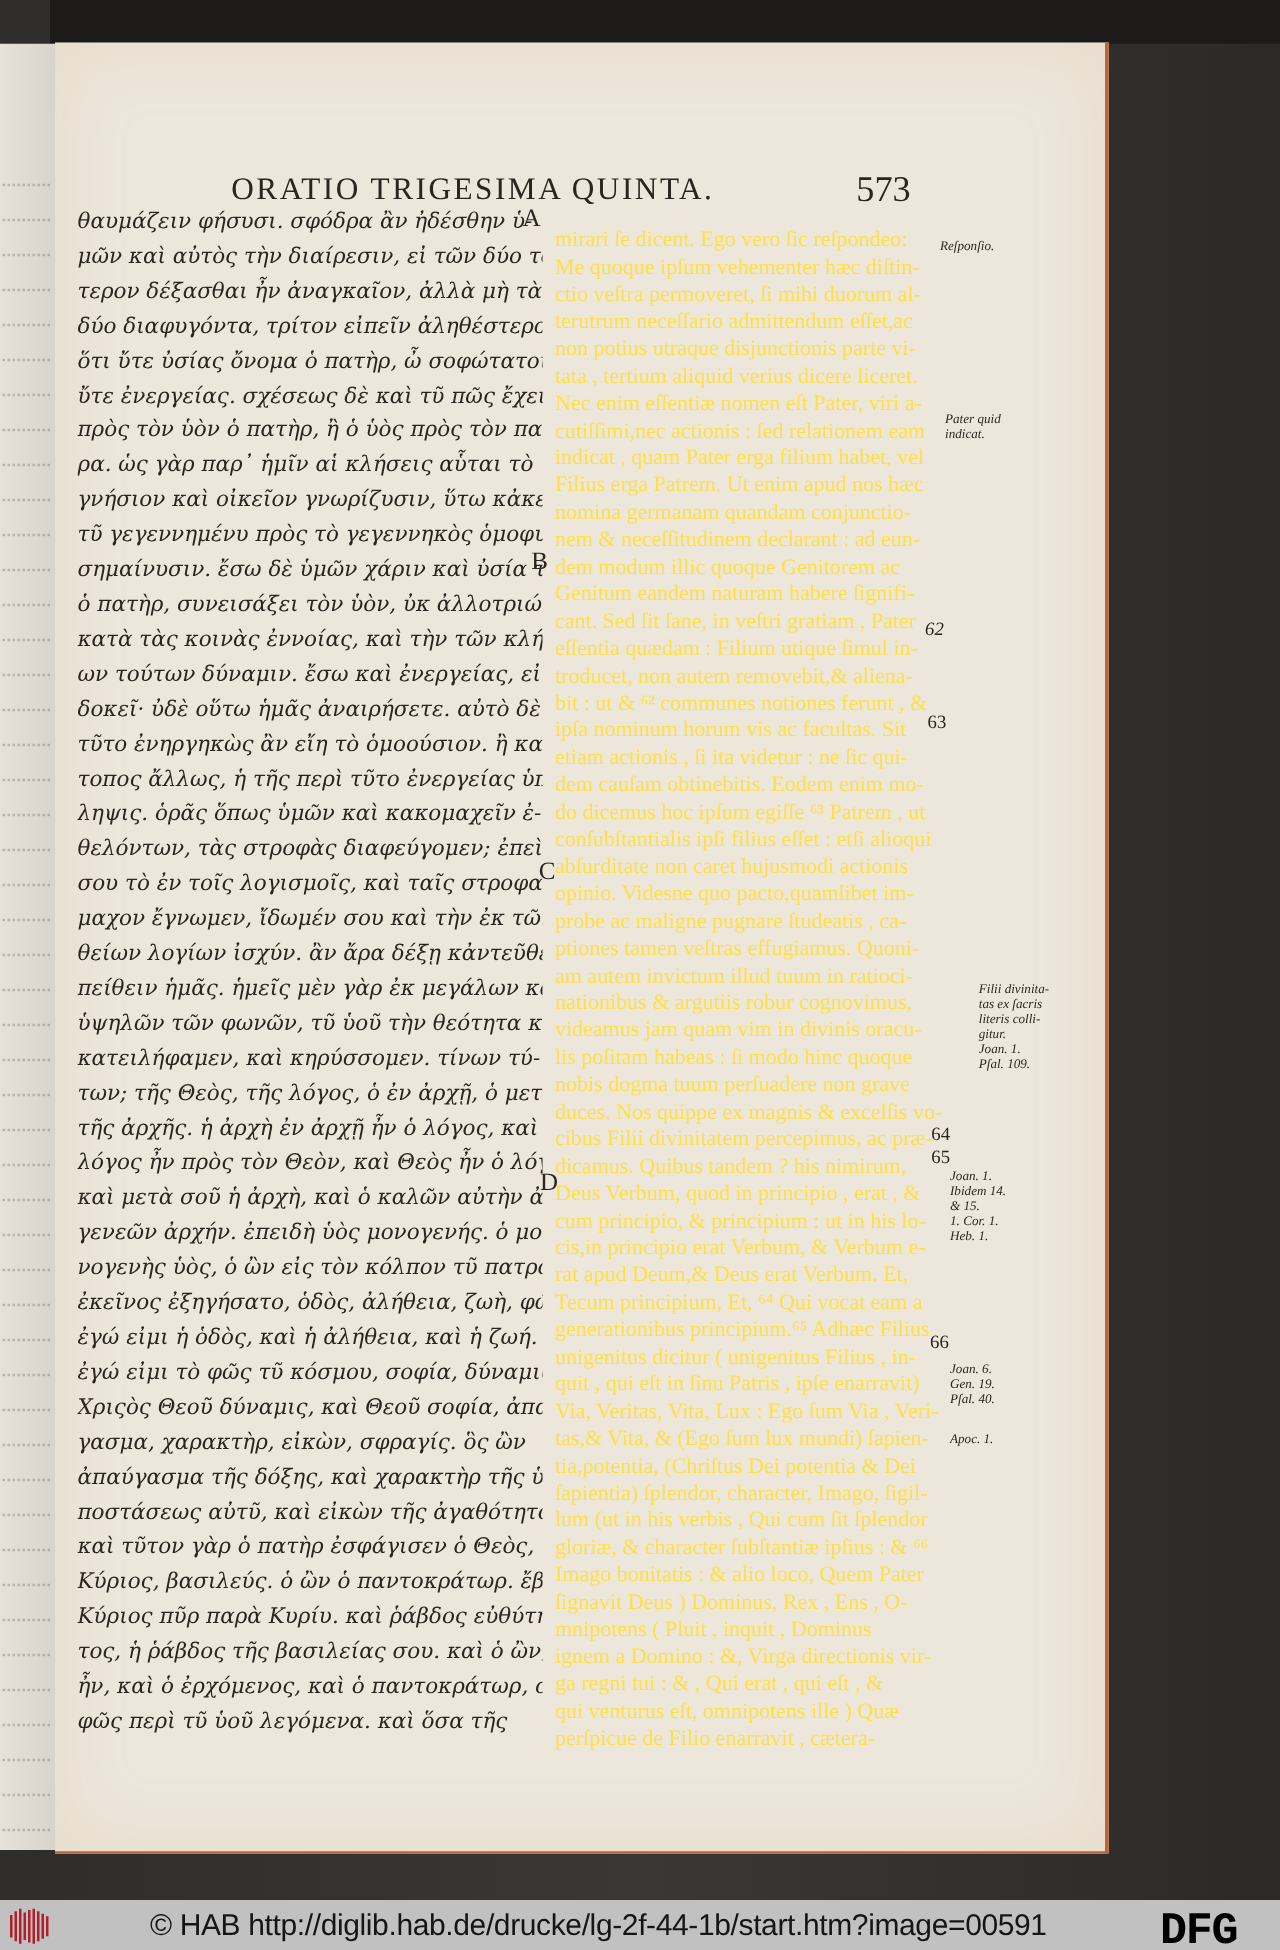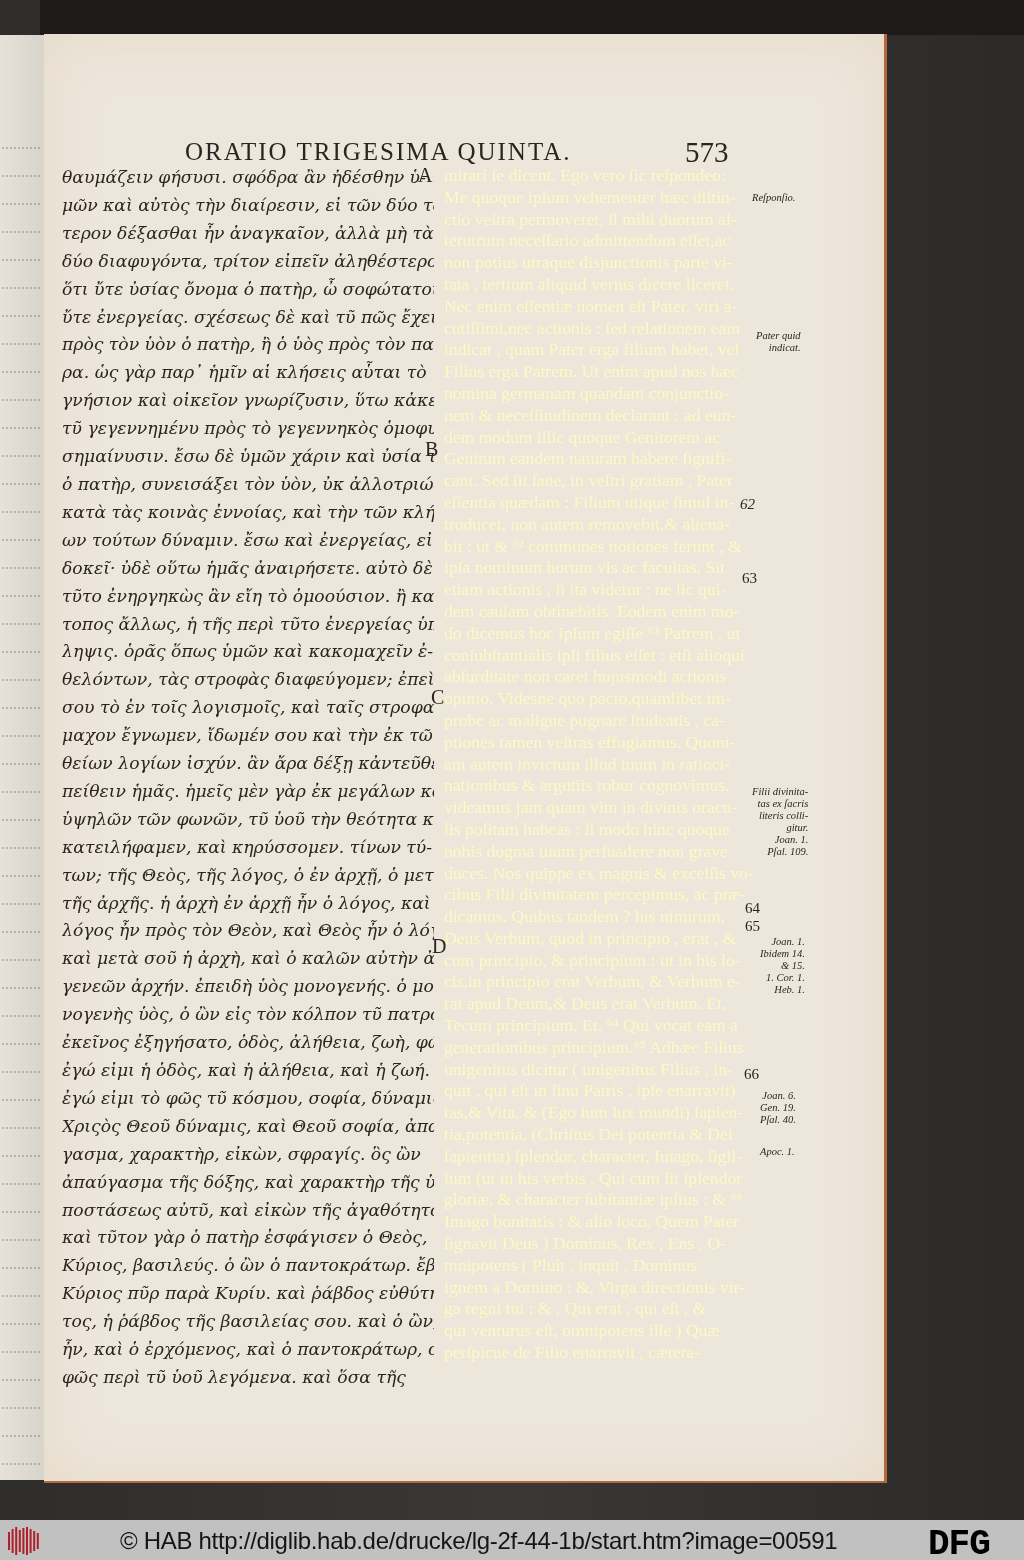--- a/index.html
+++ b/index.html
@@ -14,25 +14,25 @@
         border-bottom:2px dotted #6a655d; }
   .page { position:absolute; left:44px; top:34px; width:840px; height:1447px;
         background:#ede6db; border-right:3px solid #b8663c; border-bottom:2px solid #b8663c;
         box-shadow: inset 0 0 60px rgba(200,170,120,0.18); }
   .running-head { position:absolute; left:185px; top:138px; font-size:25px; letter-spacing:2px;
         color:#2a2520; }
   .page-number { position:absolute; left:685px; top:136px; font-size:29px; color:#2a2520; }
   .greek { position:absolute; left:62px; top:164px; width:372px; font-family:"DejaVu Serif", serif;
         font-style:italic; font-size:17.2px; line-height:27.9px; color:#2a2520; }
   .greek div { white-space:nowrap; overflow:hidden; text-align:justify; }
-  .latin { position:absolute; left:444px; top:165px; width:300px; font-size:17.6px; line-height:21.8px;
-        color:#fef9c3; }
+  .latin { position:absolute; left:444px; top:181px; width:300px; font-size:17.6px; line-height:21.8px;
+        color:#fde047; }
   .latin div { white-space:nowrap; }
   .section-letter { position:absolute; font-size:20px; color:#2a2520; }
-  .margin-note { position:absolute; font-style:italic; font-size:10.5px; line-height:12px; color:#2a2520;text-align:right; }
+  .margin-note { position:absolute; font-style:italic; font-size:10.5px; line-height:12px; color:#2a2520; }
   .margin-num { position:absolute; font-size:15px; color:#2a2520; }
   .footer { position:absolute; left:0; top:1520px; width:1024px; height:40px; background:#c1c1c1; }
   .footer-logo { position:absolute; left:6px; top:6px; width:36px; height:30px; }
   .footer-text { position:absolute; left:120px; top:7px; font-family:"Liberation Sans", sans-serif;
         font-size:24px; color:#151515; letter-spacing:-0.3px; }
   .dfg { position:absolute; left:928px; top:4px; font-family:Liberation Mono, monospace;
         font-weight:bold; font-size:36px; color:#000000; letter-spacing:-1px; }
 </style>
 </head>
 <body>
@@ -178,20 +178,21 @@
     <div>cibus Filii divinitatem percepimus, ac præ-</div>
     <div>dicamus.   Quibus  tandem ?  his  nimirum,</div>
     <div>Deus Verbum, quod in principio ,  erat ,  &amp;</div>
     <div>cum principio, &amp; principium :  ut in his lo-</div>
     <div>cis,in principio erat Verbum, &amp; Verbum e-</div>
     <div>rat apud Deum,&amp; Deus erat Verbum.     Et,</div>
     <div>Tecum principium, Et, ⁶⁴ Qui vocat eam a</div>
     <div>generationibus principium.⁶⁵ Adhæc Filius</div>
     <div>unigenitus  dicitur ( unigenitus Filius ,   in-</div>
     <div>quit , qui eſt in ſinu Patris ,  ipſe enarravit)</div>
+    <div>Via, Veritas, Vita, Lux : Ego ſum Via ,  Veri-</div>
     <div>tas,&amp; Vita, &amp; (Ego ſum lux mundi) ſapien-</div>
     <div>tia,potentia, (Chriſtus Dei  potentia &amp; Dei</div>
     <div>ſapientia) ſplendor, character, Imago, ſigil-</div>
     <div>lum (ut in his verbis , Qui cum ſit ſplendor</div>
     <div>gloriæ, &amp; character ſubſtantiæ ipſius :   &amp; ⁶⁶</div>
     <div>Imago bonitatis : &amp; alio loco, Quem Pater</div>
     <div>ſignavit Deus )  Dominus, Rex ,  Ens ,   O-</div>
     <div>mnipotens   (  Pluit ,    inquit ,   Dominus</div>
     <div>ignem a Domino : &amp;, Virga directionis vir-</div>
     <div>ga regni tui :  &amp; ,   Qui erat ,   qui eſt ,   &amp;</div>
@@ -202,21 +203,21 @@
 <div id="letters">
     <div class="section-letter" style="left: 418px; top: 164px;">A</div>
     <div class="section-letter" style="left: 425px; top: 438px;">B</div>
     <div class="section-letter" style="left: 431px; top: 686px;">C</div>
     <div class="section-letter" style="left: 432px; top: 935px;">D</div>
   </div>
 <div id="notes">
     <div class="margin-note" style="left: 752px; top: 192px; white-space: pre;">Reſponſio.</div>
     <div class="margin-note" style="left: 756px; top: 330px; white-space: pre;">Pater quid
 indicat.</div>
-    <div class="margin-note" style="left: 752px; top: 786px; white-space: pre;">Filii divinita-
+    <div class="margin-note" style="left: 783px; top: 786px; white-space: pre;">Filii divinita-
 tas ex ſacris
 literis colli-
 gitur.
 Joan. 1.
 Pſal. 109.</div>
     <div class="margin-note" style="left: 760px; top: 936px; white-space: pre;">Joan. 1.
 Ibidem 14.
 &amp; 15.
 1. Cor. 1.
 Heb. 1.</div>

